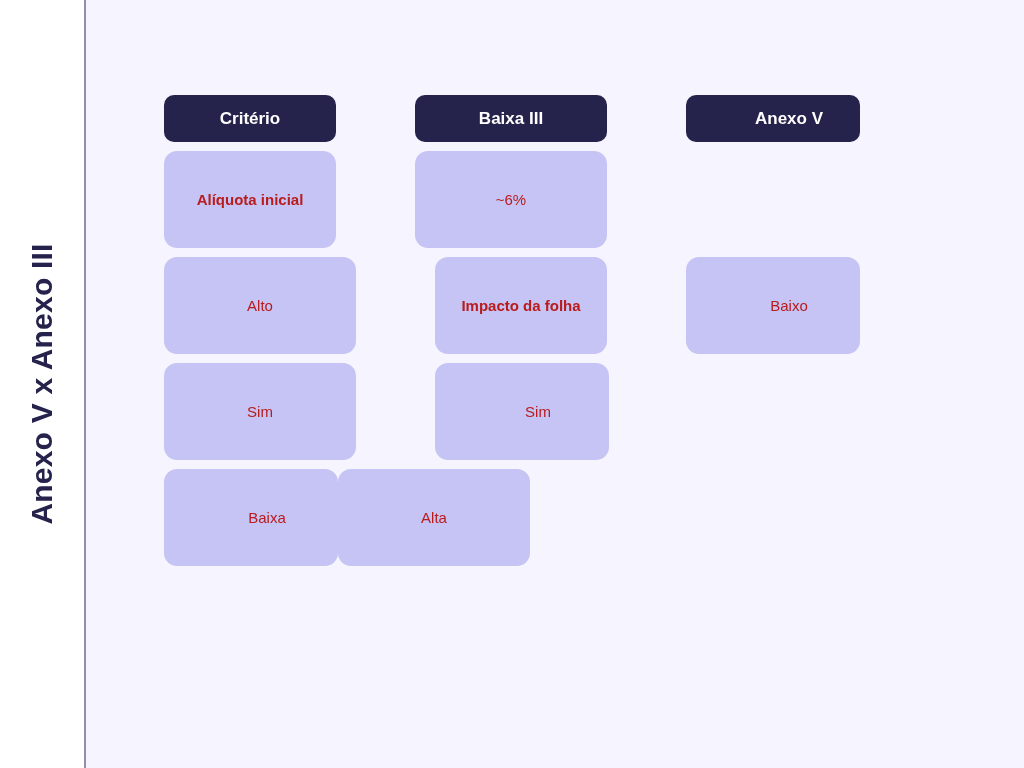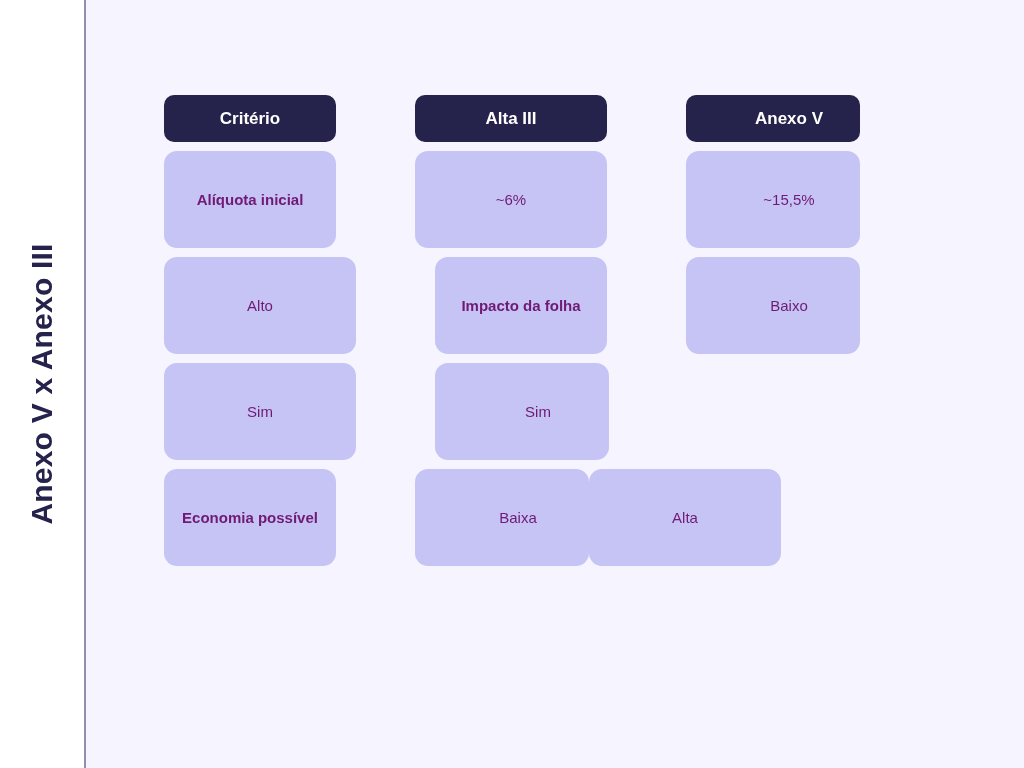--- a/index.html
+++ b/index.html
@@ -92,21 +92,21 @@
     background: #25224b;
     color: #ffffff;
     font-size: 17px;
     font-weight: bold;
     border-radius: 10px;
   }
 
   .body-row .cell {
     height: 97px;
     background: #c5c4f5;
-    color: #701a75;
+    color: #b91c1c;
     font-size: 15px;
     border-radius: 13px;
     line-height: 1.45;
   }
   .body-row .cell.criterion {
     font-weight: bold;
     font-size: 15px;
   }
 </style>
 </head>
@@ -118,41 +118,39 @@
   <div id="sidebar-divider"></div>
 
   <div id="vertical-title-wrap">
     <div id="vertical-title">Anexo V x Anexo III</div>
   </div>
 
   <div id="table">
 
     <div class="table-row header-row">
       <div class="cell col-0">Critério</div>
-      <div class="cell col-1">Alta III</div>
+      <div class="cell col-1">Baixa III</div>
       <div class="cell col-2">Anexo V</div>
     </div>
 
     <div class="table-row body-row">
       <div class="cell col-0 criterion">Alíquota inicial</div>
       <div class="cell col-1">~6%</div>
-      <div class="cell col-2">~15,5%</div>
     </div>
 
     <div class="table-row body-row">
       <div class="cell col-1">Alto</div>
       <div class="cell col-0 criterion">Impacto da folha</div>
       <div class="cell col-2">Baixo</div>
     </div>
 
     <div class="table-row body-row">
       <div class="cell col-1">Sim</div>
       <div class="cell col-2">Sim</div>
     </div>
 
     <div class="table-row body-row">
-      <div class="cell col-0 criterion">Economia possível</div>
       <div class="cell col-2">Baixa</div>
       <div class="cell col-1">Alta</div>
     </div>
 
   </div>
 </div>
 
 </body></html>

